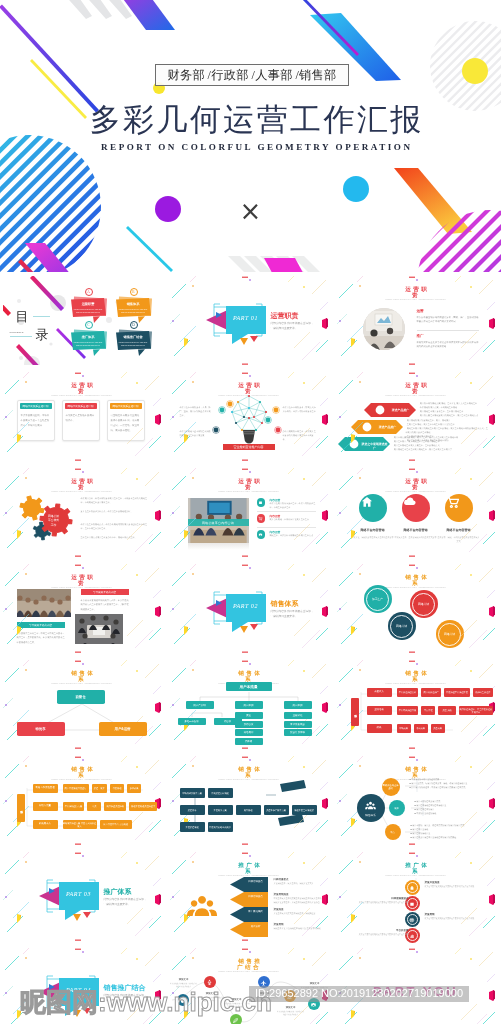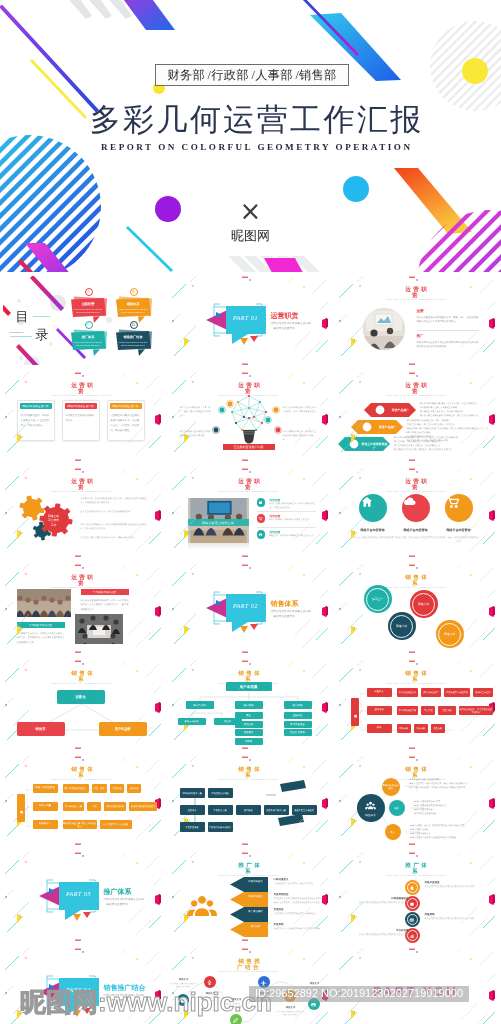--- a/index.html
+++ b/index.html
@@ -227,21 +227,20 @@
         <polygon fill="#ef29d4" points="264,258 295,258 308,282 277,282"></polygon>
       </g>
     </svg>
     <div class="hero-content">
       <div class="dept-box">
         <div class="dept-text">财务部 /行政部 /人事部 /销售部</div>
       </div>
       <div class="hero-title">多彩几何运营工作汇报</div>
       <div class="hero-sub">REPORT ON COLORFUL GEOMETRY OPERATION</div>
       <div class="hero-x">×</div>
-      <div class="hero-brand">昵图网</div>
     </div>
   </div>
   <div id="grid">
       <div class="srow">
         <div class="slide">
           <div class="canvas">
             <div style="position: absolute; left: 0px; top: 0px; width: 159px; height: 90px;">
               <svg viewBox="0 0 158 89" width="158" height="89" style="position:absolute;left:0;top:0">
                 <defs>
                   <linearGradient id="tg1" x1="0" y1="0" x2="1" y2="1">

